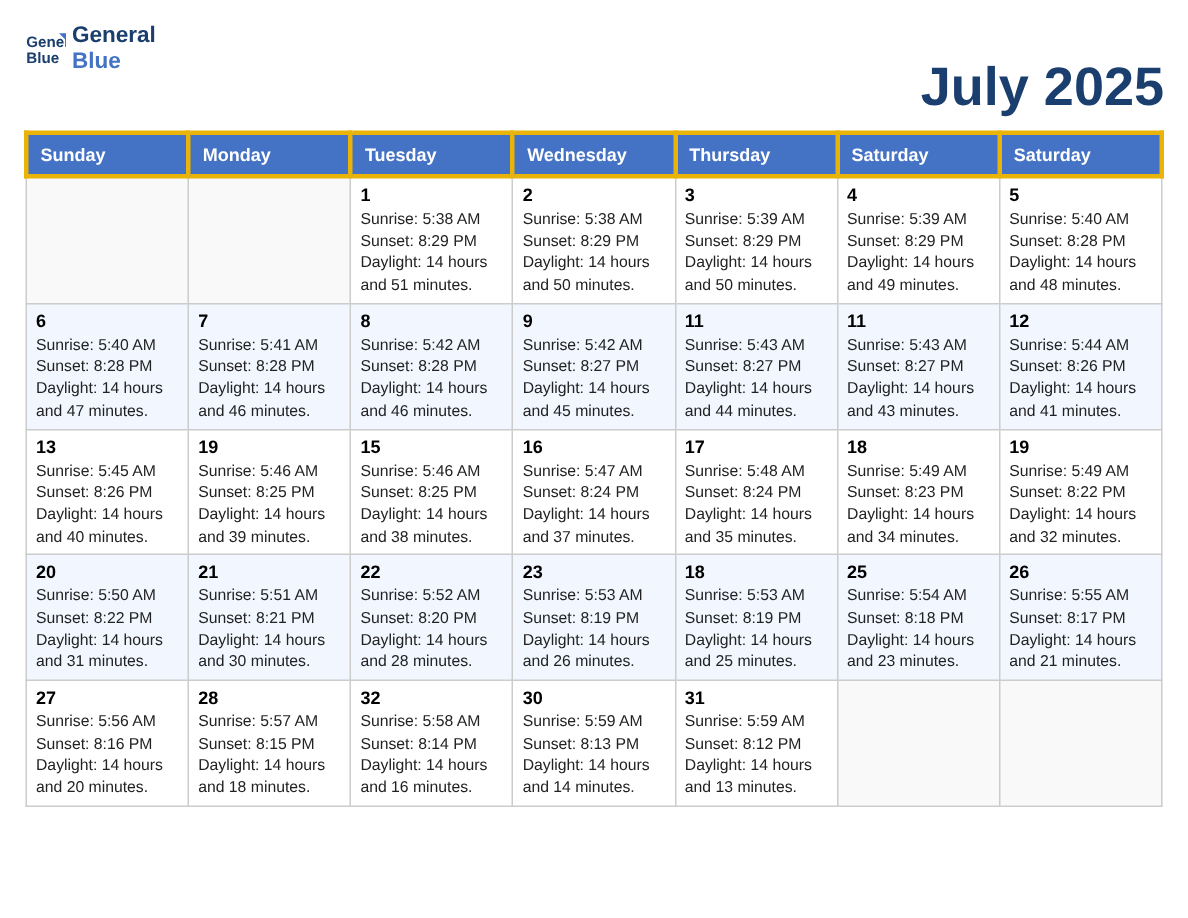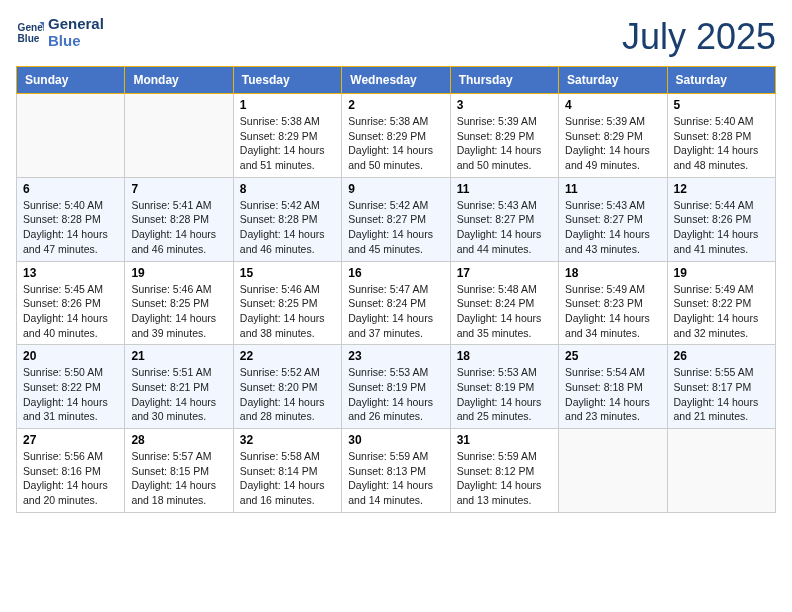--- a/index.html
+++ b/index.html
@@ -24,39 +24,40 @@
     .logo-icon {
       width: 28px;
       height: 28px;
     }
     .title-area {
       text-align: right;
     }
     .month-title {
       font-size: 36px;
       color: #1a3e6e;
-      font-weight: normal;
+      font-weight: bold;
+      margin-top: 21px;
     }
     .location-title {
       font-size: 14px;
       color: #555;
     }
     .calendar-table {
       width: 100%;
       border-collapse: collapse;
       font-size: 11px;
     }
     .calendar-table th {
       background-color: #4472c4;
       color: #fff;
       text-align: left;
       padding: 6px 8px;
       font-size: 12px;
       font-weight: bold;
-      border: 1px solid #eab308;
+      border: 3px solid #eab308;
     }
     .calendar-table td {
       border: 1px solid #ccc;
       vertical-align: top;
       padding: 4px 6px;
       width: 108px;
       min-height: 80px;
       background: #fff;
     }
     .calendar-table tr:nth-child(even) td {

